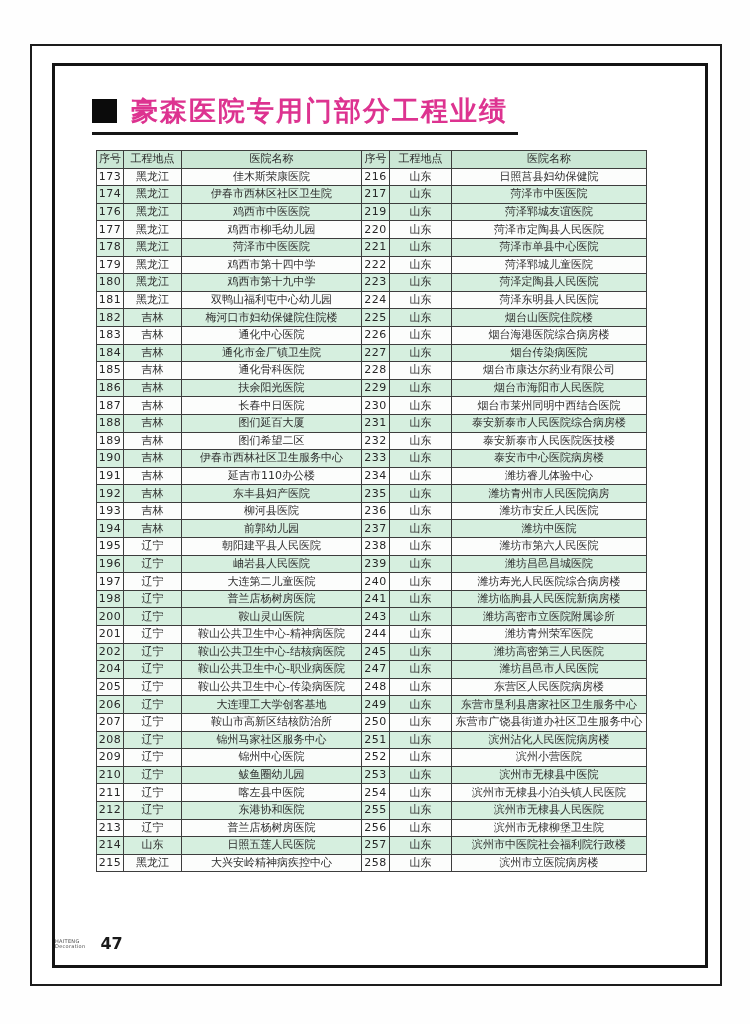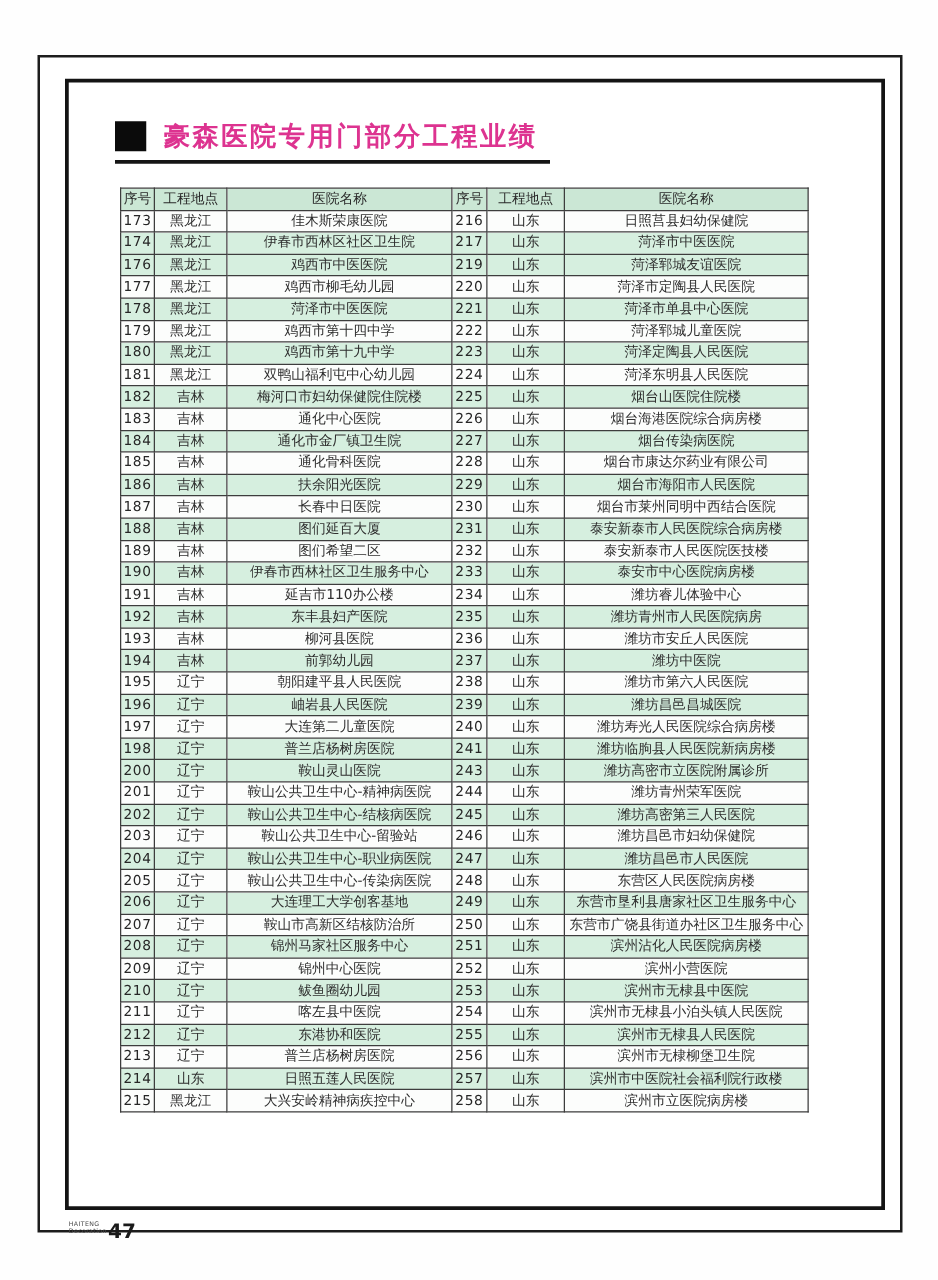--- a/index.html
+++ b/index.html
@@ -32,21 +32,21 @@
     padding: 0 10px 7px 0;
     width: max-content;
   }
   .title-square {
     width: 25px; height: 24px;
     background: #0b0b0b;
     flex: 0 0 auto;
   }
   .page-title {
     margin: 0;
-    font-size: 21px;
+    font-size: 27px;
     font-weight: bold;
     letter-spacing: 2px;
     color: var(--accent, #dd3390);
     line-height: 1.05;
     white-space: nowrap;
   }
 
   table.projects {
     position: absolute; left: 96px; top: 150px;
     width: 550px;
@@ -73,23 +73,22 @@
     white-space: nowrap;
     font-weight: normal;
   }
   table.projects thead th { background: var(--header-bg, #cbe7d5); color: #2a2a2a; }
   table.projects tr.stripe td { background: var(--stripe-bg, #d6efdf); }
   table.projects tr.plain  td { background: #fcfdfc; }
   td.sn { color: #262626; letter-spacing: 0.5px; }
 
   .footer {
     position: absolute; left: 55px; top: 937px;
-    display: flex; align-items: flex-start; gap: 1px;
+    display: flex; align-items: center; gap: 15px;
     color: #4a4a4a;
-    margin-top: 41px;
   }
   .footer .brand {
     font-size: 5px; line-height: 5px; text-align: left;
     letter-spacing: 0.3px;
   }
   .footer .page-no {
     font-size: 16px; font-weight: bold; color: #1a1a1a; line-height: 13px;
   }
 </style>
 </head>
@@ -341,28 +340,20 @@
           <td>潍坊青州荣军医院</td>
         </tr>
         <tr class="stripe">
           <td class="sn">202</td>
           <td>辽宁</td>
           <td>鞍山公共卫生中心-结核病医院</td>
           <td class="sn">245</td>
           <td>山东</td>
           <td>潍坊高密第三人民医院</td>
         </tr>
-        <tr class="plain">
-          <td class="sn">203</td>
-          <td>辽宁</td>
-          <td>鞍山公共卫生中心-留验站</td>
-          <td class="sn">246</td>
-          <td>山东</td>
-          <td>潍坊昌邑市妇幼保健院</td>
-        </tr>
         <tr class="stripe">
           <td class="sn">204</td>
           <td>辽宁</td>
           <td>鞍山公共卫生中心-职业病医院</td>
           <td class="sn">247</td>
           <td>山东</td>
           <td>潍坊昌邑市人民医院</td>
         </tr>
         <tr class="plain">
           <td class="sn">205</td>

